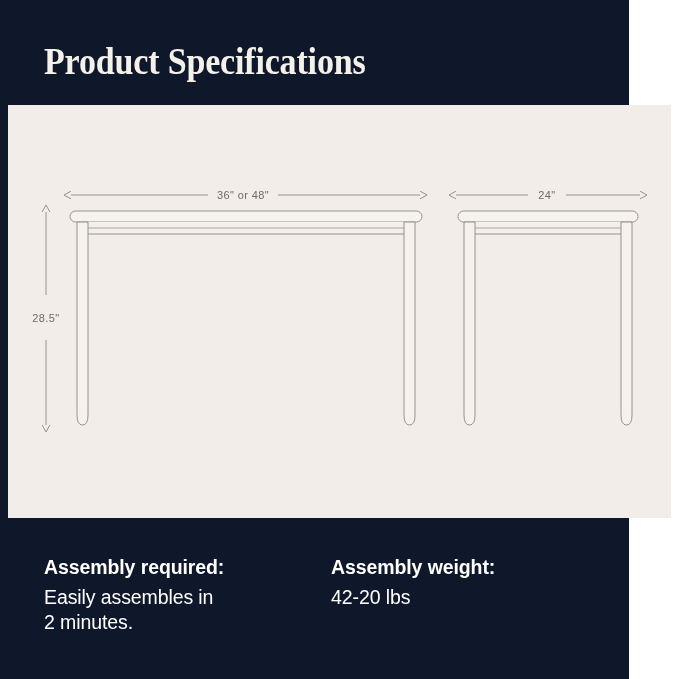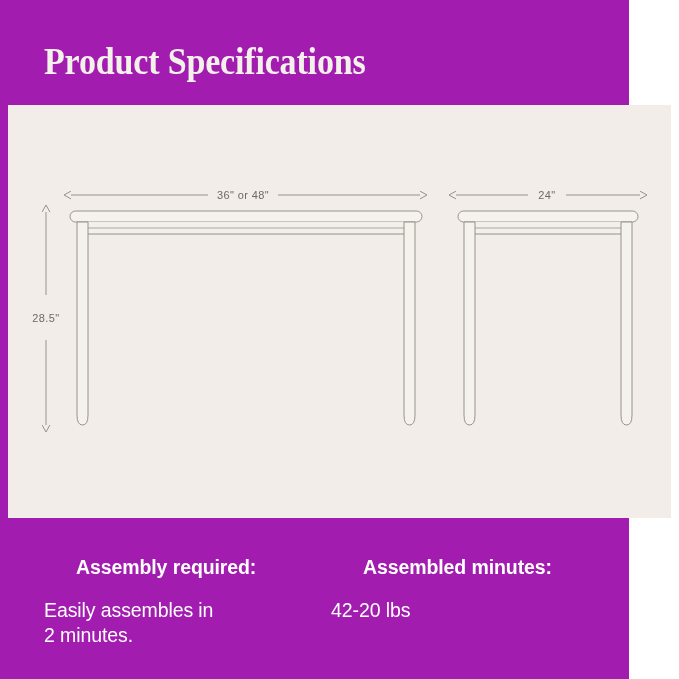--- a/index.html
+++ b/index.html
@@ -9,21 +9,21 @@
   body {
     width: 679px;
     height: 679px;
     overflow: hidden;
     font-family: "Liberation Sans", sans-serif;
   }
   #spec-card {
     position: relative;
     width: 629px;
     height: 679px;
-    background: #a21caf;
+    background: #0f172a;
     box-sizing: border-box;
   }
   
   #header {
     position: absolute;
     left: 0;
     top: 0;
     width: 679px;
     height: 105px;
   }
@@ -77,30 +77,29 @@
   #spec-block-assembly { left: 44px; width: 270px; }
   #spec-block-weight   { left: 331px; width: 300px; }
   .spec-label {
     font-family: "Liberation Sans", sans-serif;
     font-weight: bold;
     font-size: 19.5px;
     color: #FFFFFF;
     line-height: 26px;
     letter-spacing: -0.1px;
     white-space: nowrap;
-    margin-left: 32px;
   }
   .spec-value {
     font-family: "Liberation Sans", sans-serif;
     font-weight: normal;
     font-size: 19.5px;
     color: #FFFFFF;
     line-height: 25px;
     letter-spacing: -0.1px;
-    margin-top: 18px;
+    margin-top: 5px;
   }
 </style>
 </head>
 <body>
 
 <div id="spec-card">
 
   <div id="header">
     <div id="page-title">Product Specifications</div>
   </div>
@@ -164,21 +163,21 @@
 
     <div class="spec-block" id="spec-block-assembly">
       <div class="spec-label">Assembly required:</div>
       <div class="spec-value">
         <div>Easily assembles in</div>
         <div>2 minutes.</div>
       </div>
     </div>
 
     <div class="spec-block" id="spec-block-weight">
-      <div class="spec-label">Assembled minutes:</div>
+      <div class="spec-label">Assembly weight:</div>
       <div class="spec-value">
         <div>42-20 lbs</div>
       </div>
     </div>
 
   </div>
 
 </div>
 
 </body></html>

